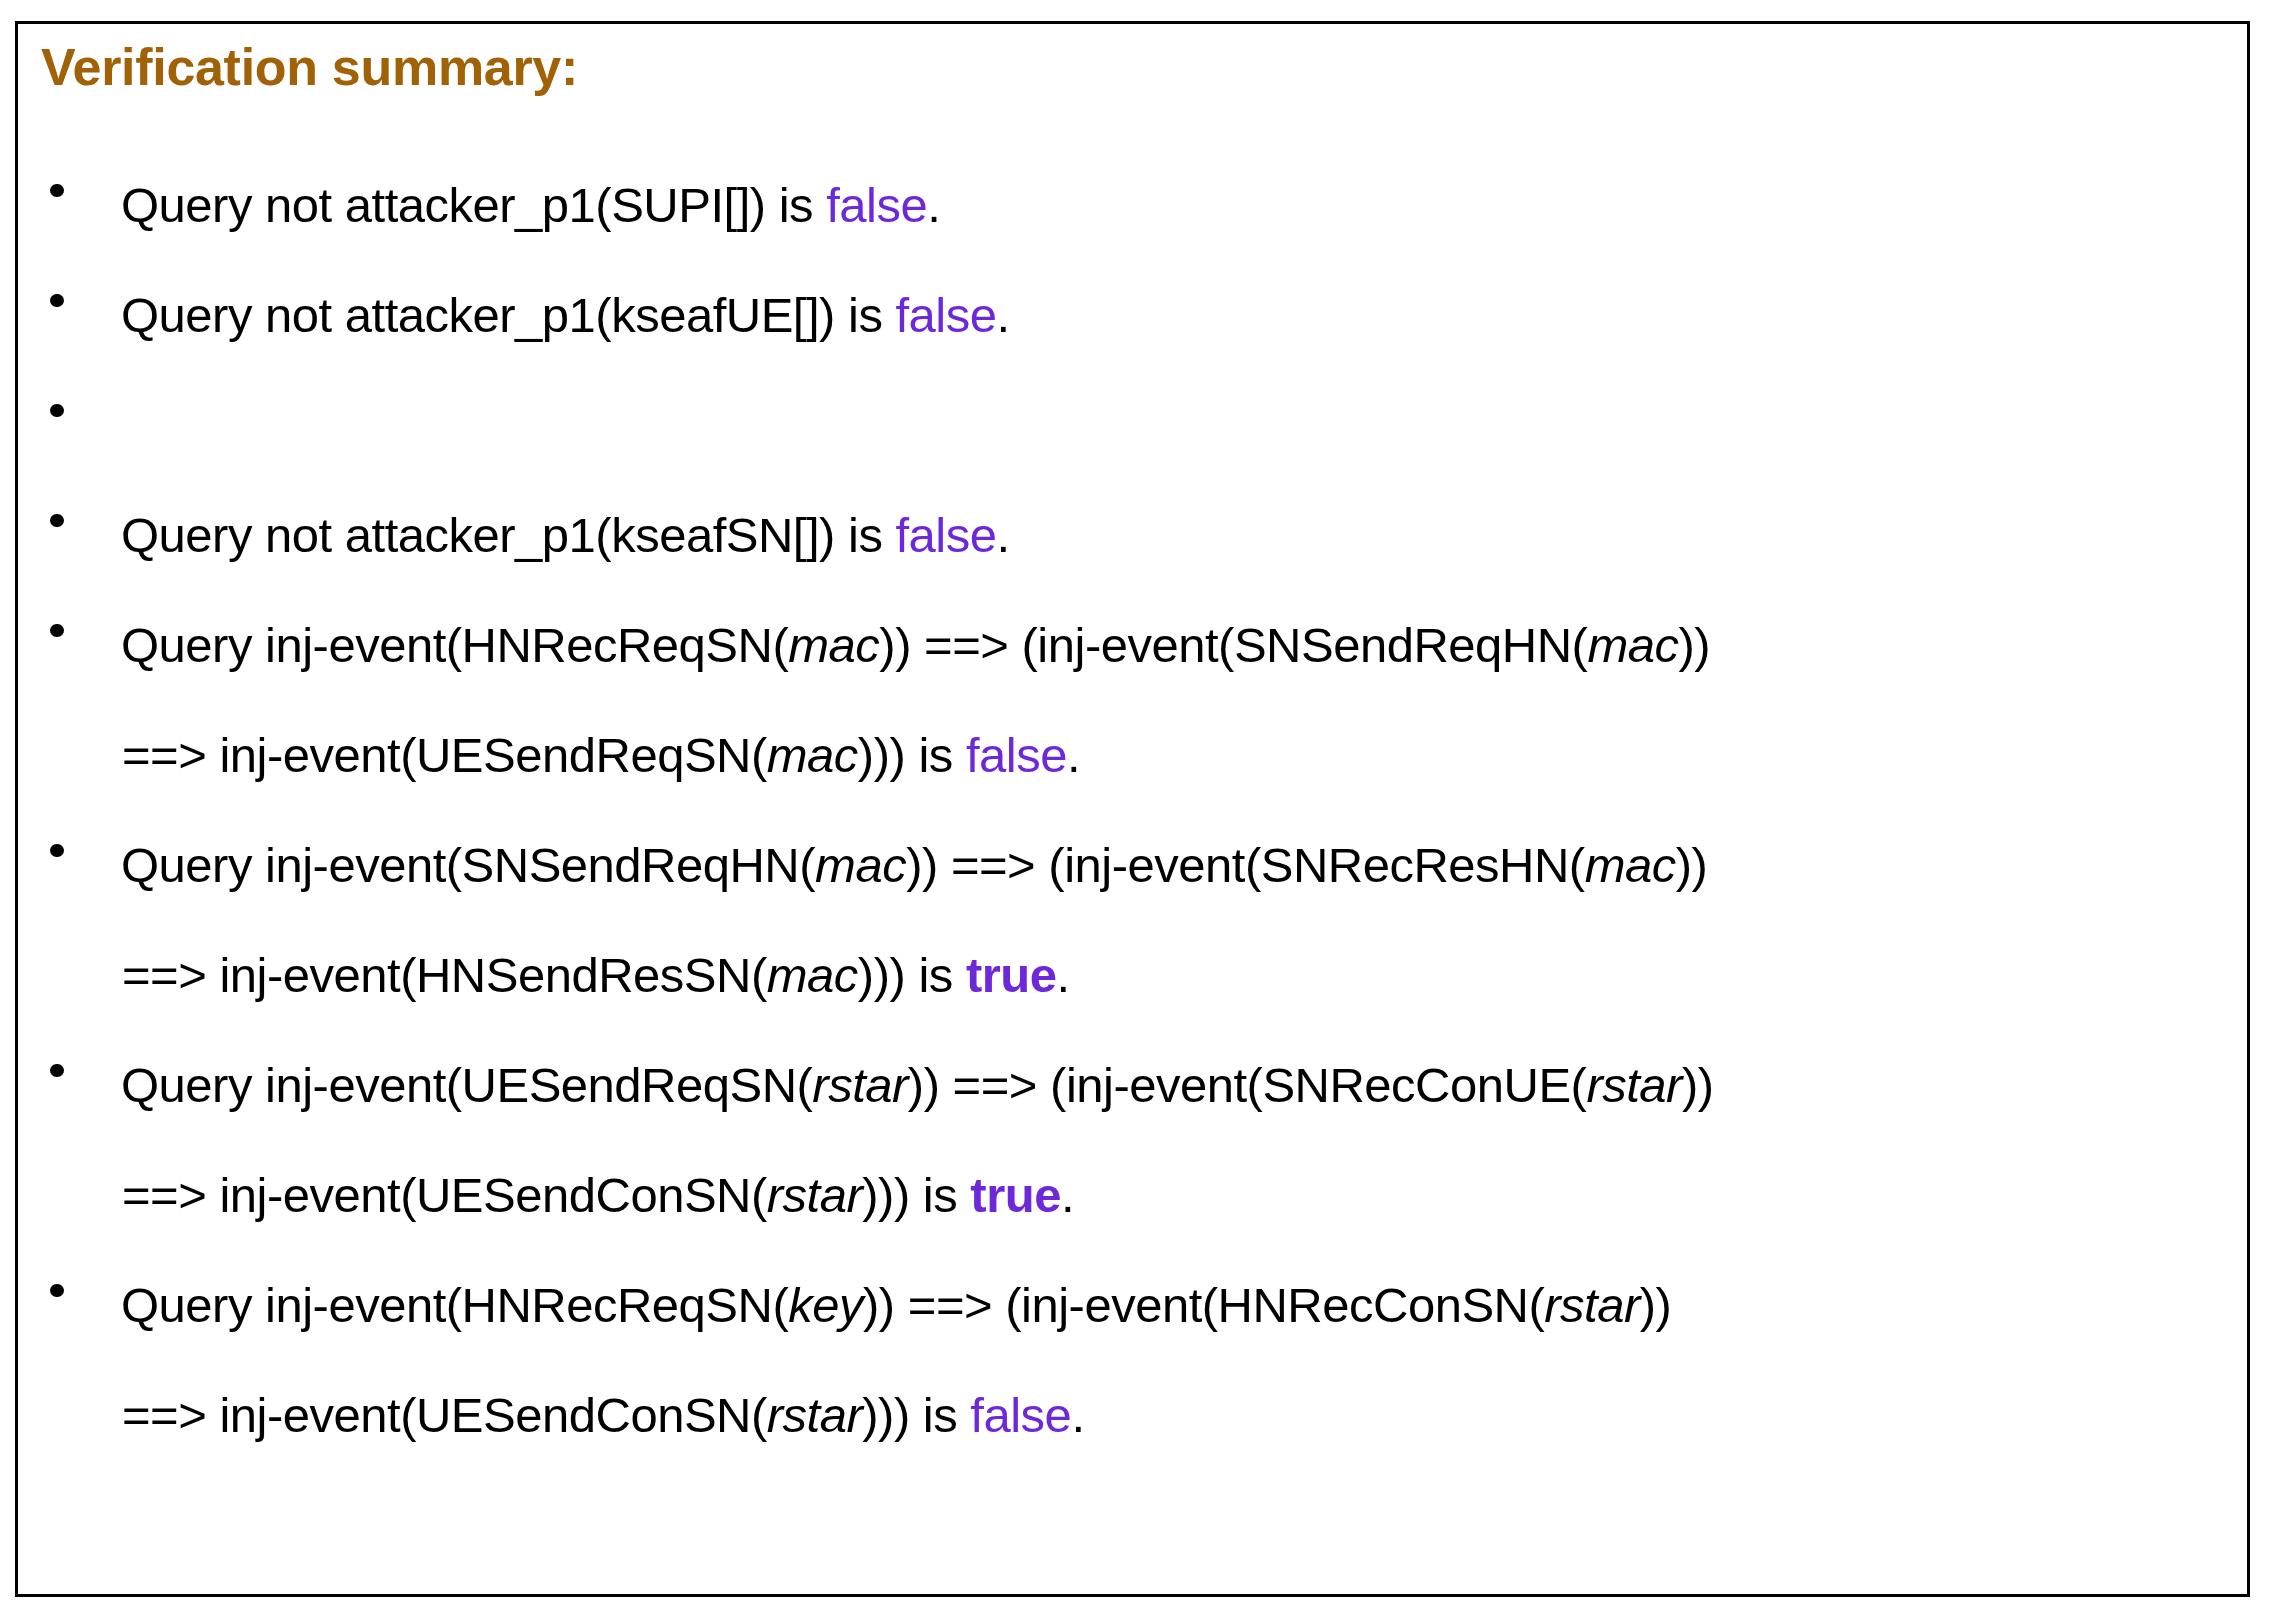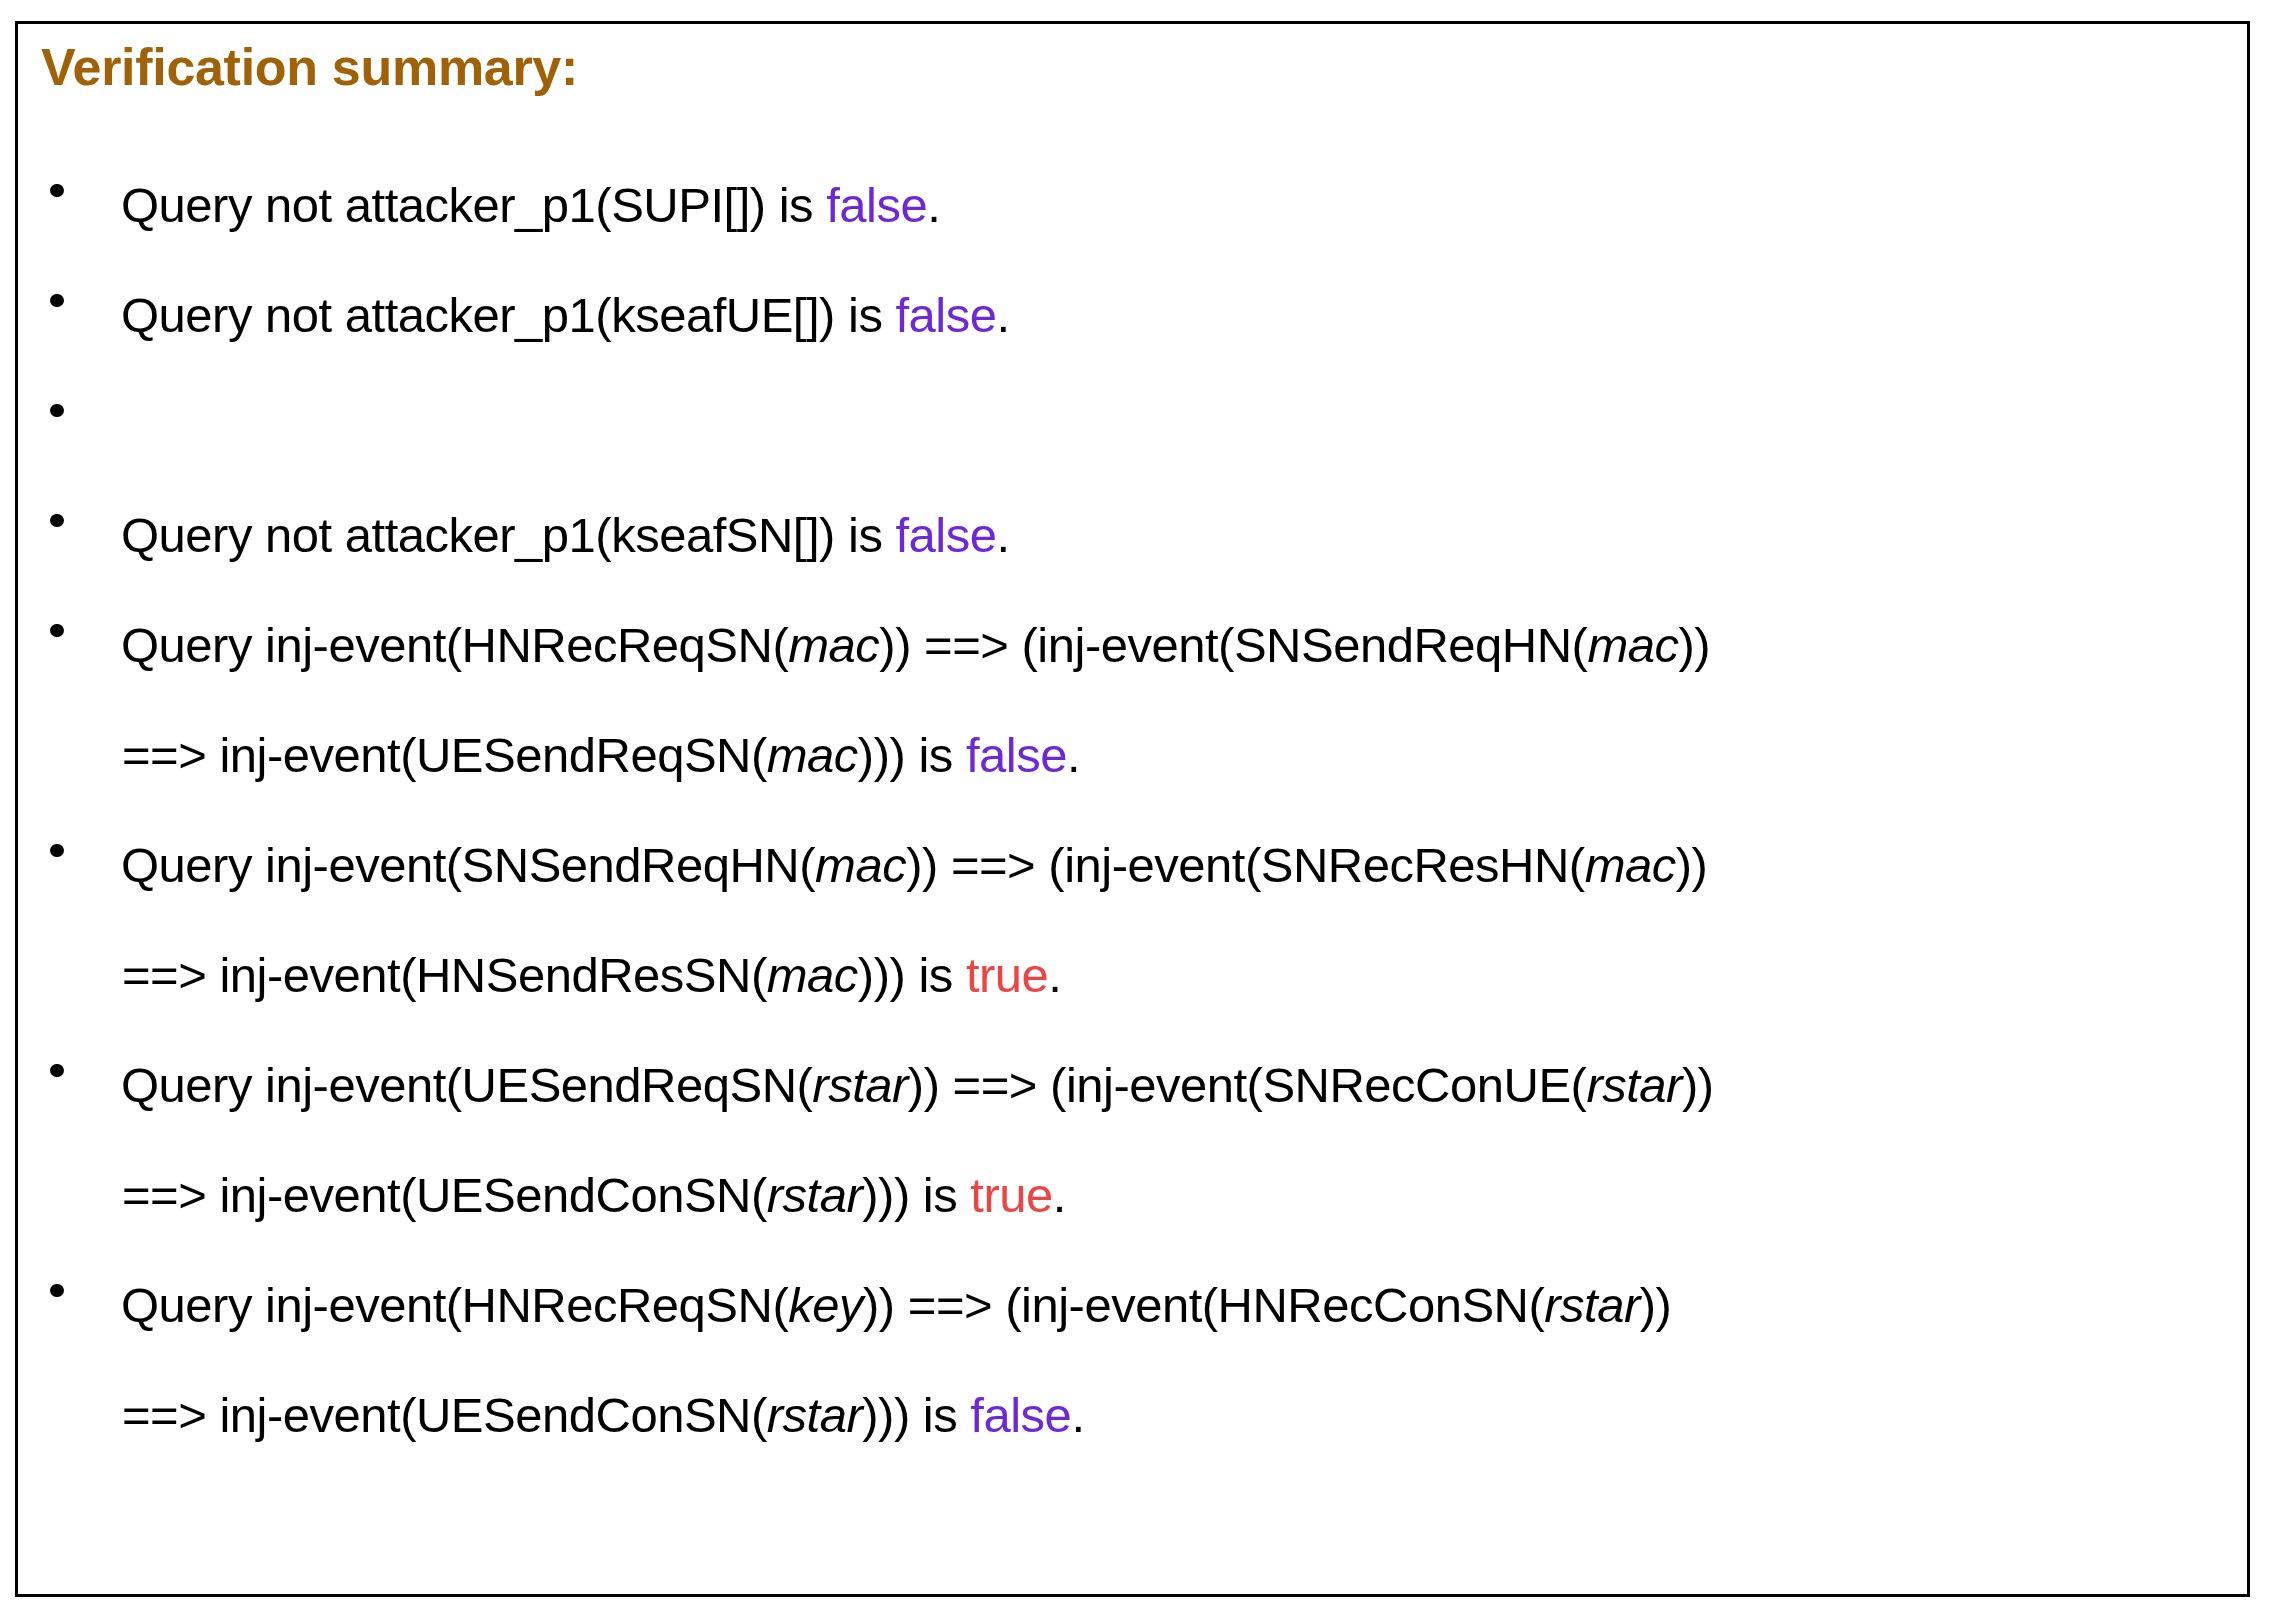--- a/index.html
+++ b/index.html
@@ -90,21 +90,21 @@
 
   .cont .text {
     left: 104px;
   }
 
   .var {
     font-style: italic;
   }
 
   .val-false { color: #6d28d9; }
-  .val-true  { color: #ef4444; }
+  .val-true  { color: #6d28d9; font-weight: bold; }
 </style>
 </head>
 <body>
 
 <div id="page">
   <div class="frame">
 
     <div class="title">Verification summary:</div>
 
     <div class="list" id="bullet-list">

